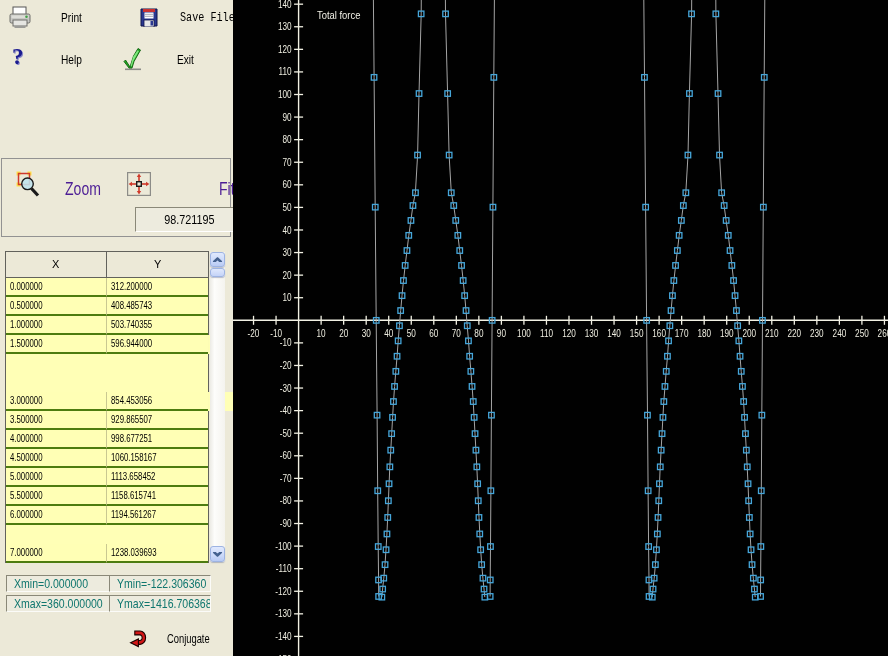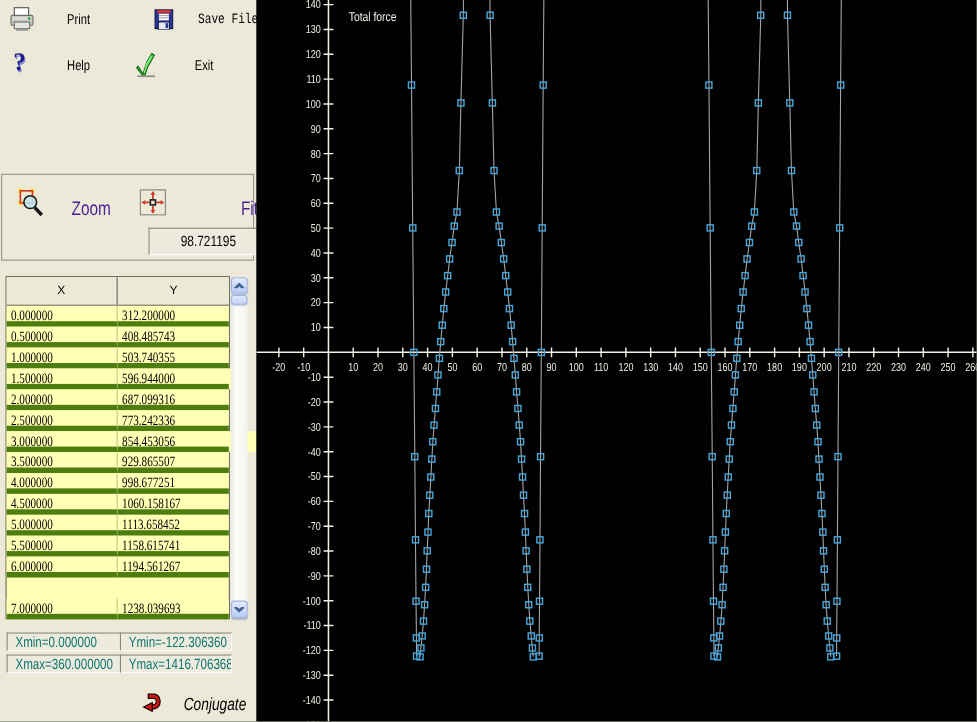--- a/index.html
+++ b/index.html
@@ -50,22 +50,22 @@
   .grid-header .hcell {
     position: absolute; top: 0; height: 25px; line-height: 25px;
     text-align: center; font-size: 11px; color: #000;
   }
   .grid-header .hx { left: 0; width: 100px; border-right: 1px solid #62625C; }
   .grid-header .hy { left: 101px; right: 0; }
   .grid-body { position: absolute; left: 0; top: 26px; right: 0; bottom: 0; }
   .grow { position: absolute; left: 0; width: 100%; height: 19px; background: rgba(255,255,181,0.99); }
   .grow .cell {
     position: absolute; top: 0; height: 19px; line-height: 18px;
-    font-size: 13px; color: #000; padding-left: 4px; white-space: nowrap;
-    border-bottom: 5px solid #4d7c0f; box-sizing: border-box; font-family: Liberation Serif, serif;
+    font-size: 10px; color: #000; padding-left: 4px; white-space: nowrap;
+    border-bottom: 2px solid #4d7c0f; box-sizing: border-box;
   }
   .grow .cx { left: 0; width: 101px; border-right: 1px solid #C9C891; }
   .grow .cy { left: 101px; right: 0; width: 101px; }
 
   
   .vscroll { position: absolute; left: 210px; top: 252px; width: 15px; height: 310px;
     background: linear-gradient(to right, #ECEBE5, #FDFDFB 30%, #F4F3EE); }
   .sbtn {
     position: absolute; left: 0; width: 15px;
     border-radius: 3px;
@@ -83,21 +83,21 @@
   .bedit {
     position: absolute; height: 15px;
     background: rgba(237,235,222,0.99);
     border-top: 1px solid #8A8878; border-left: 1px solid #8A8878;
     border-bottom: 1px solid #FBFBF8; border-right: 1px solid #FBFBF8;
     font-size: 13.5px; line-height: 15px; color: #0f766e;
     white-space: nowrap; overflow: hidden; padding-left: 7px;
   }
 
   .conj { position: absolute; left: 125px; top: 626px; width: 105px; height: 26px; cursor: default; }
-  .conj .lbl { position: absolute; left: 42px; top: 6px; font-size: 16px; font-style: italic; }
+  .conj .lbl { position: absolute; left: 42px; top: 6px; font-size: 12px; }
 
   
   .plot {
     position: absolute; left: 233px; top: 0; width: 655px; height: 656px;
     background: rgba(0,0,0,0.996);
   }
   .plot svg { position: absolute; left: 0; top: 0; }
 </style>
 </head>
 <body>
@@ -192,28 +192,20 @@
             <div class="cell cx"><span class="nrw">0.500000</span></div>
             <div class="cell cy"><span class="nrw">408.485743</span></div>
           </div>
           <div class="grow" style="top: 38px;">
             <div class="cell cx"><span class="nrw">1.000000</span></div>
             <div class="cell cy"><span class="nrw">503.740355</span></div>
           </div>
           <div class="grow" style="top: 57px; padding-left: 12px;">
             <div class="cell cx"><span class="nrw">1.500000</span></div>
             <div class="cell cy"><span class="nrw">596.944000</span></div>
-          </div>
-          <div class="grow" style="top: 76px;">
-            <div class="cell cx"><span class="nrw">2.000000</span></div>
-            <div class="cell cy"><span class="nrw">687.099316</span></div>
-          </div>
-          <div class="grow" style="top: 95px;">
-            <div class="cell cx"><span class="nrw">2.500000</span></div>
-            <div class="cell cy"><span class="nrw">773.242336</span></div>
           </div>
           <div class="grow" style="top: 114px; padding-left: 29px;">
             <div class="cell cx"><span class="nrw">3.000000</span></div>
             <div class="cell cy"><span class="nrw">854.453056</span></div>
           </div>
           <div class="grow" style="top: 133px;">
             <div class="cell cx"><span class="nrw">3.500000</span></div>
             <div class="cell cy"><span class="nrw">929.865507</span></div>
           </div>
           <div class="grow" style="top: 152px;">

